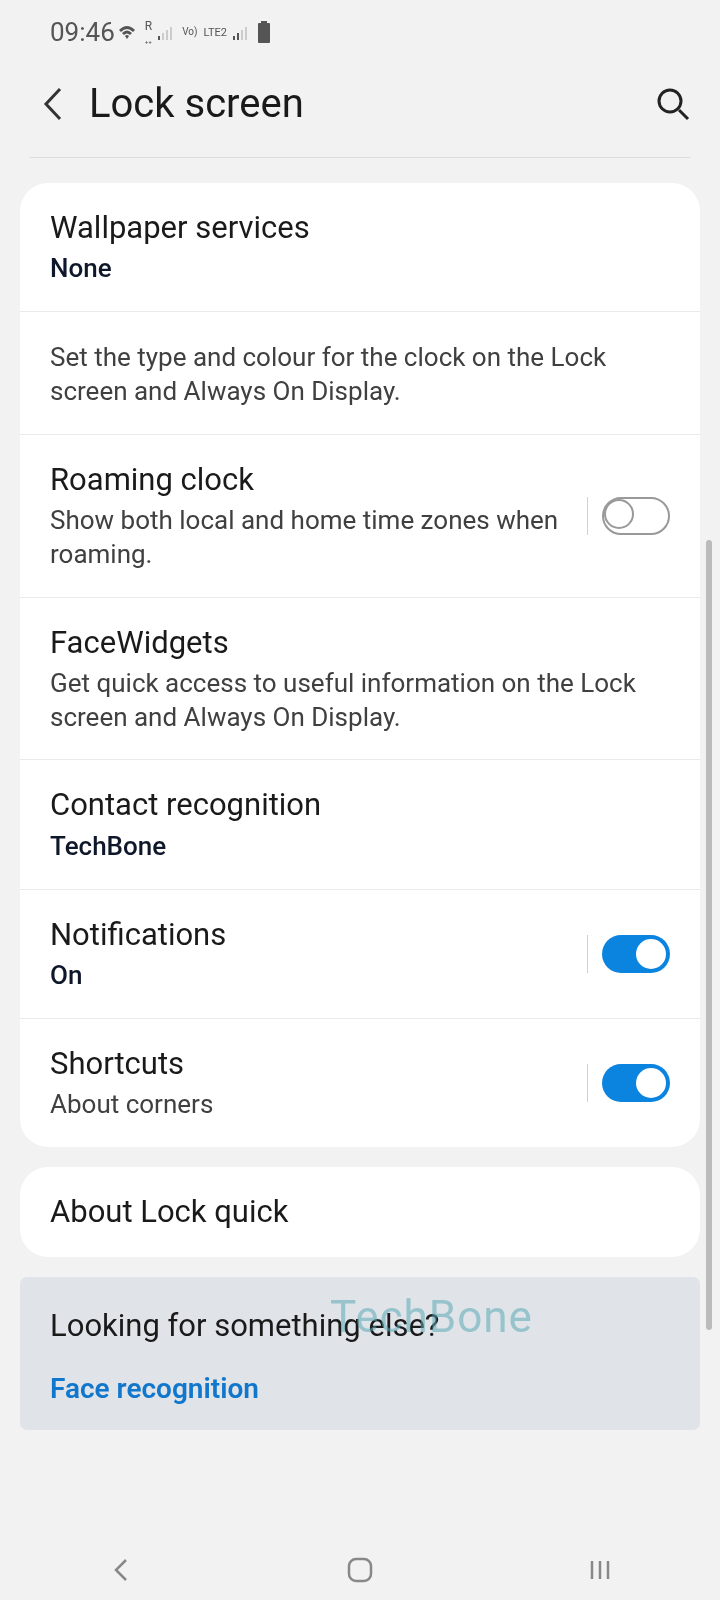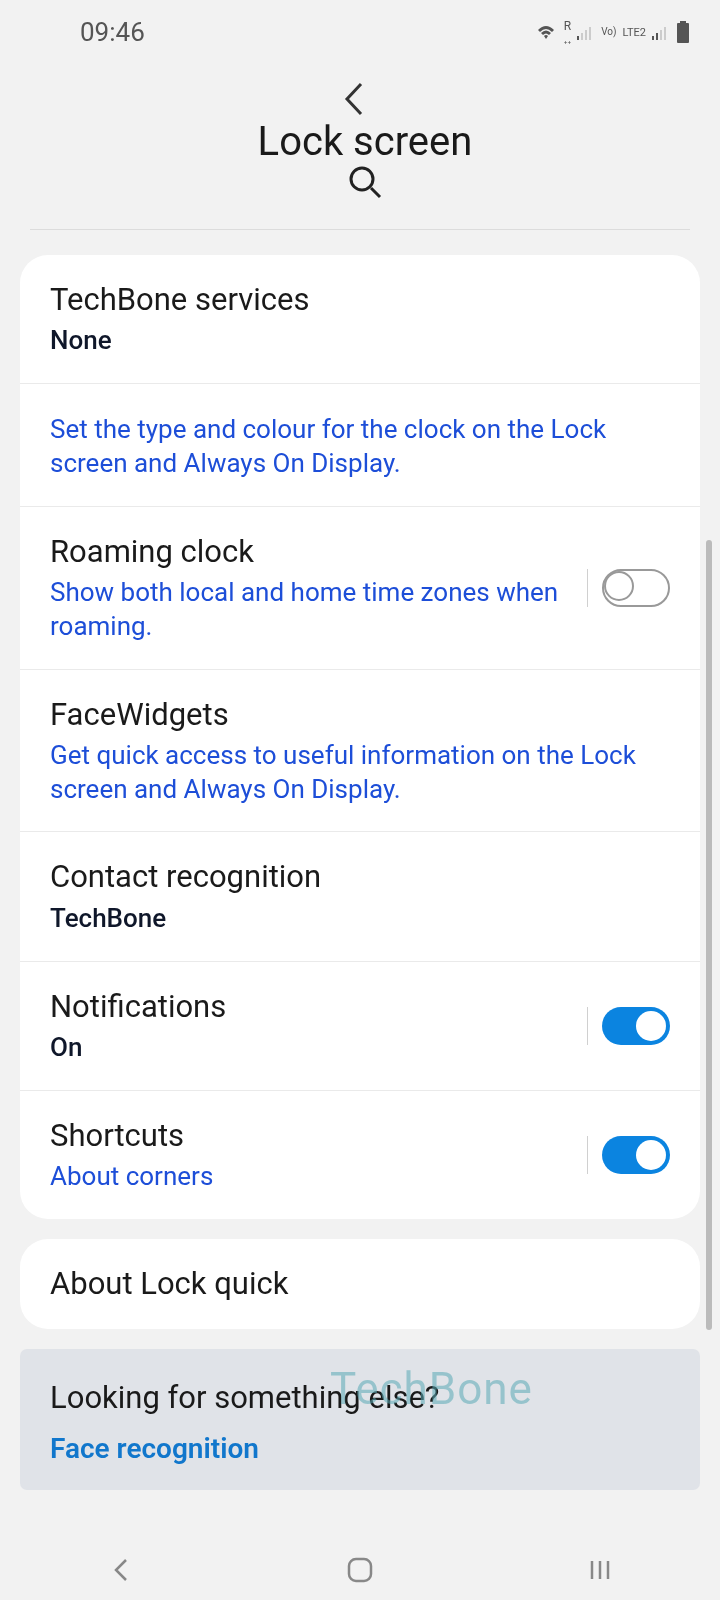--- a/index.html
+++ b/index.html
@@ -1,50 +1,50 @@
 <!DOCTYPE html>
 <html><head>
 <meta charset="utf-8">
 <style>
 * { margin: 0; padding: 0; box-sizing: border-box; font-family: -apple-system, BlinkMacSystemFont, 'Segoe UI', Roboto, sans-serif; }
 body { width: 720px; height: 1600px; background: #f2f2f2; overflow: hidden; position: relative; }
 
-.status-bar { display: flex; justify-content: space-between; align-items: center; padding: 12px 30px 8px 80px; height: 60px; }
+.status-bar { display: flex; align-items: center; padding: 12px 30px 8px 50px; height: 60px; }
 .status-time { font-size: 26px; color: #555; font-weight: 400; }
 .status-icons { display: flex; align-items: center; gap: 6px; }
 .status-icons span { font-size: 20px; color: #555; }
 
-.header { display: flex; align-items: center; padding: 20px 30px 30px 40px; flex-direction: column; }
+.header { display: flex; align-items: center; padding: 20px 30px 30px 40px; }
 .back-btn { font-size: 40px; color: #333; margin-right: 25px; cursor: pointer; }
 .header-title { font-size: 40px; color: #1a1a1a; font-weight: 400; flex: 1; }
 .search-btn { font-size: 36px; color: #333; cursor: pointer; }
 
 .divider-line { height: 1px; background: #dcdcdc; margin: 0 30px; }
 
 .card { background: #fff; border-radius: 28px; margin: 25px 20px 0 20px; overflow: hidden; }
 .card2 { background: #fff; border-radius: 28px; margin: 20px 20px 0 20px; overflow: hidden; }
 
 .item { padding: 25px 30px; display: flex; align-items: center; border-bottom: 1px solid #eaeaea; }
 .item:last-child { border-bottom: none; }
 .item-text { flex: 1; }
 .item-title { font-size: 31px; color: #1a1a1a; font-weight: 400; line-height: 1.3; }
-.item-sub { font-size: 26px; color: #1d4ed8; margin-top: 4px; line-height: 1.3; }
+.item-sub { font-size: 26px; color: #404040; margin-top: 4px; line-height: 1.3; }
 .item-sub.blue { color: #0f172a; font-weight: 500; }
 
 .toggle-wrap { display: flex; align-items: center; gap: 14px; }
 .toggle-sep { width: 1px; height: 38px; background: #d0d0d0; }
 .toggle { width: 68px; height: 38px; border-radius: 19px; position: relative; cursor: pointer; }
 .toggle.off { background: #fff; border: 2px solid #999; }
 .toggle.off .knob { width: 30px; height: 30px; border-radius: 50%; background: #fff; border: 2px solid #999; position: absolute; top: 0px; left: 0px; }
 .toggle.on { background: #0b84e0; }
 .toggle.on .knob { width: 30px; height: 30px; border-radius: 50%; background: #fff; position: absolute; top: 4px; right: 4px; }
 
 .footer-section { background: #e0e3e8; border-radius: 7px; margin: 20px 20px 0 20px; padding: 30px 30px 25px 30px; position: relative; }
 .footer-title { font-size: 31px; color: #1a1a1a; font-weight: 400; }
-.footer-link { font-size: 28px; color: #1177cc; font-weight: 600; margin-top: 16px; }
+.footer-link { font-size: 28px; color: #1177cc; font-weight: 600; margin-top: 28px; }
 
 .watermark { position: absolute; top: 14px; left: 310px; font-size: 44px; color: rgba(90,170,180,0.55); font-weight: 400; letter-spacing: 1px; pointer-events: none; }
 
 .nav-bar { position: absolute; bottom: 0; left: 0; right: 0; height: 60px; display: flex; justify-content: space-around; align-items: center; }
 .nav-item { color: #888; font-size: 30px; cursor: pointer; display: flex; align-items: center; justify-content: center; width: 60px; }
 
 .scroll-indicator { position: absolute; right: 8px; top: 540px; width: 6px; height: 790px; background: #bbb; border-radius: 3px; }
 
 svg { display: block; }
 </style>
@@ -101,21 +101,21 @@
       </svg>
   </div>
 </div>
 
 <div class="divider-line"></div>
 
 <div class="card">
 
   <div class="item">
     <div class="item-text">
-      <div class="item-title">TechBone services</div>
+      <div class="item-title">Wallpaper services</div>
       <div class="item-sub blue">None</div>
     </div>
   </div>
 
   <div class="item">
     <div class="item-text">
       <div class="item-sub">Set the type and colour for the clock on the Lock screen and Always On Display.</div>
     </div>
   </div>
 

